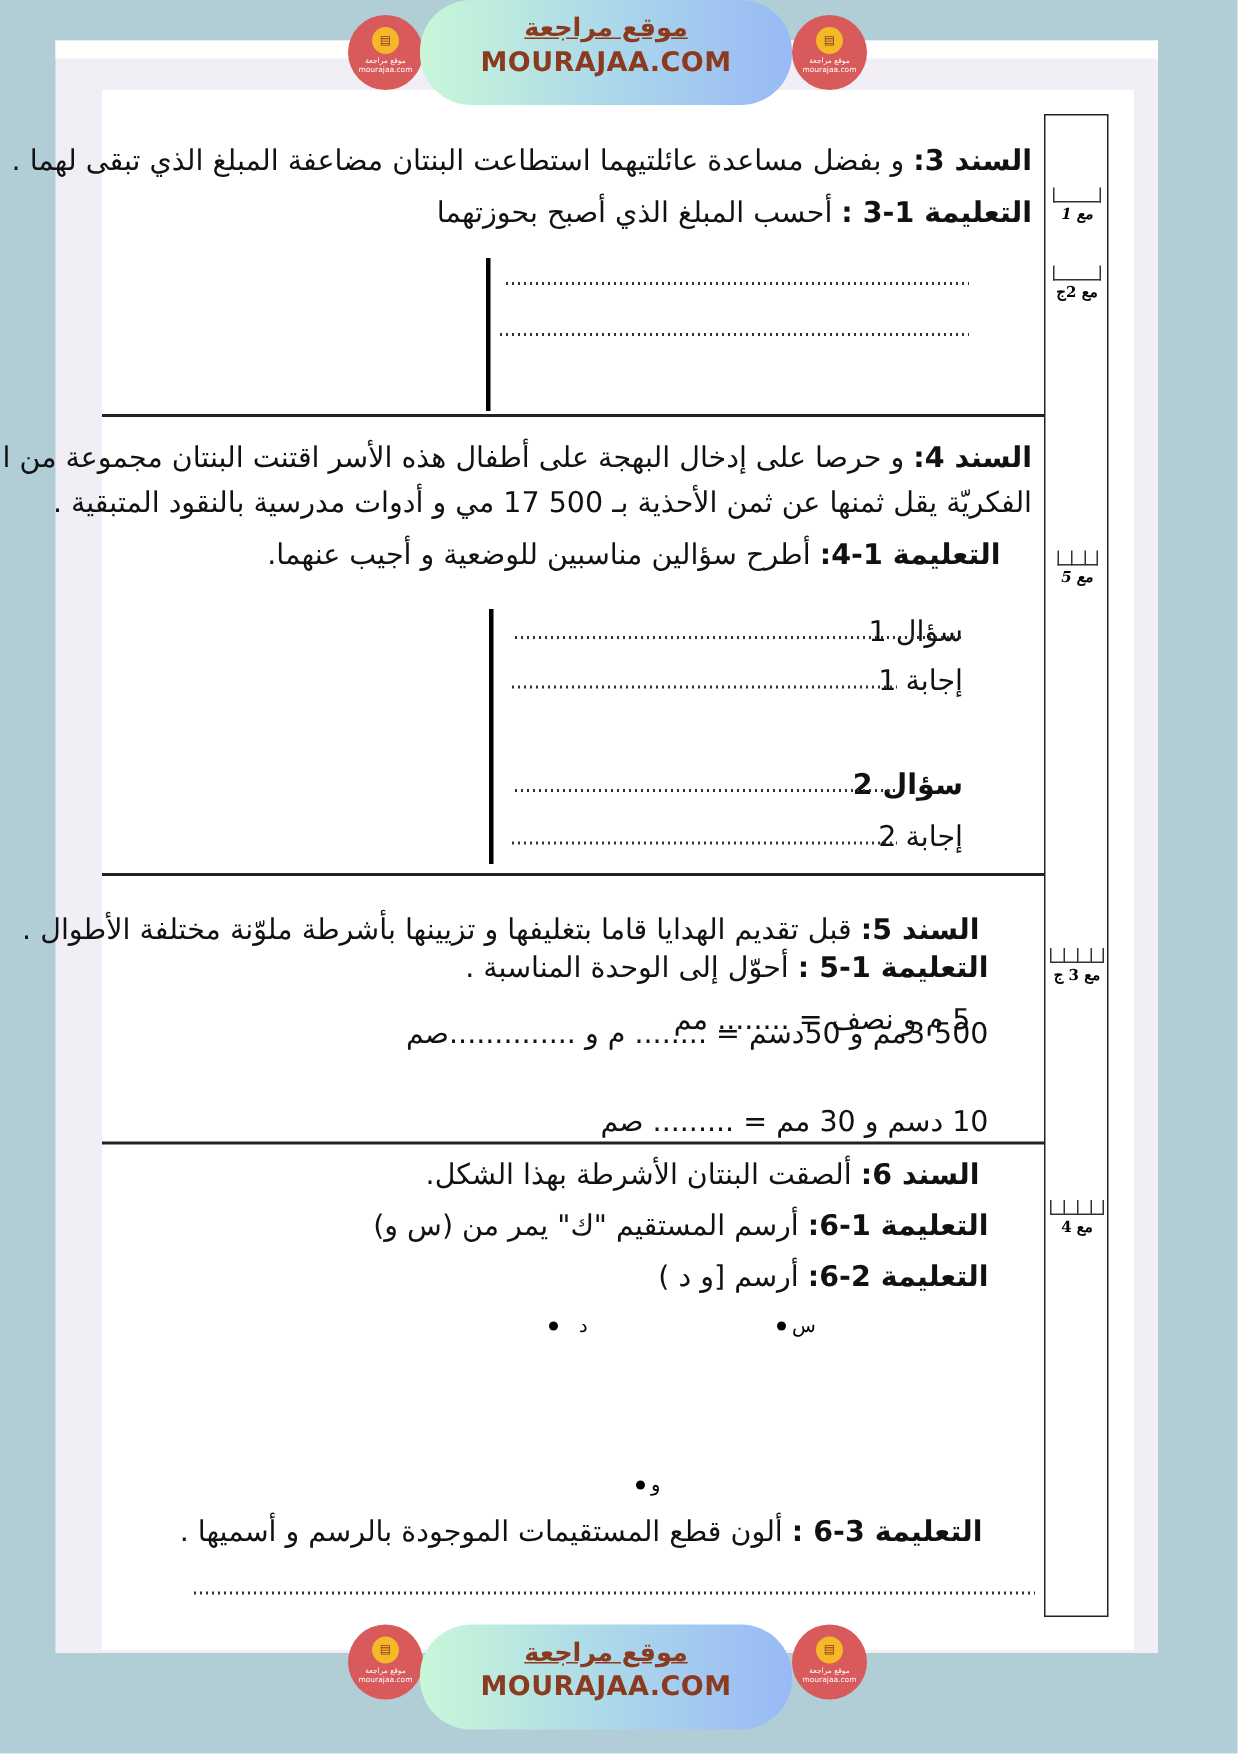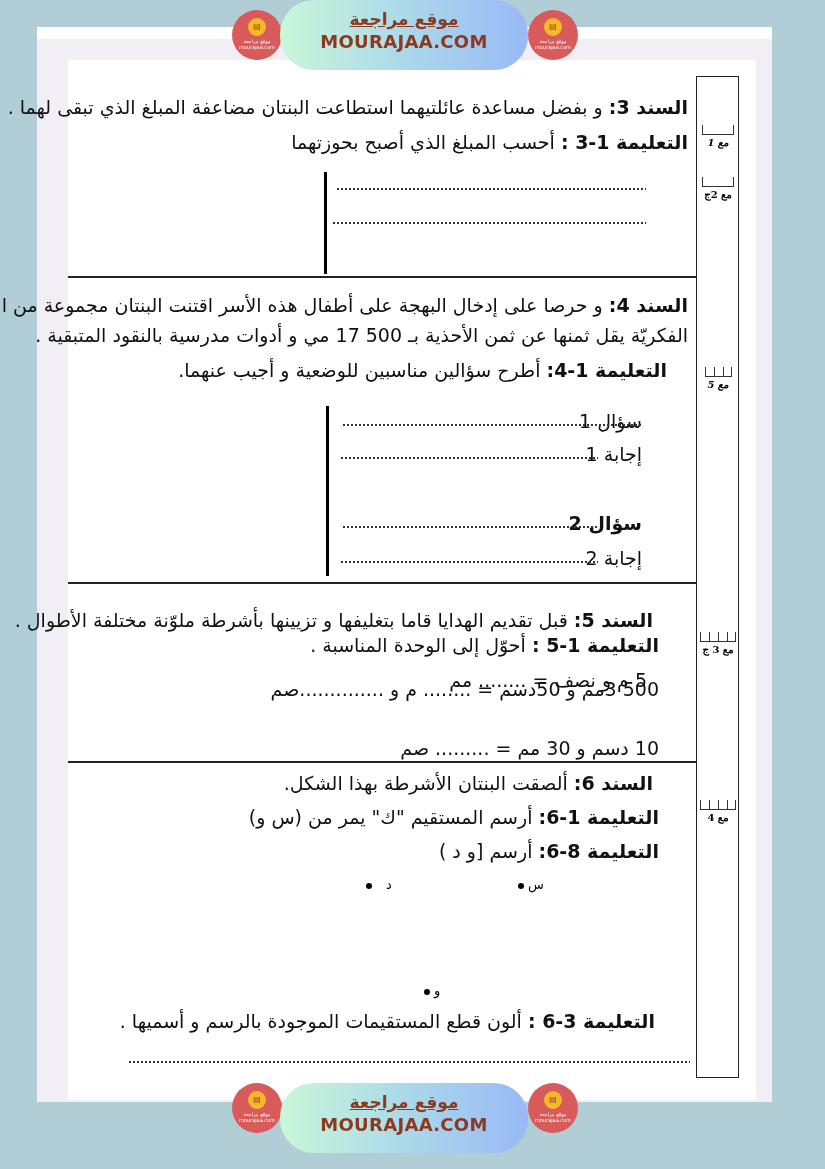--- a/index.html
+++ b/index.html
@@ -178,21 +178,21 @@
 
 <div class="hline" style="top:761px;"></div>
 
 <div class="text" style="right:172px;top:772px;">
   <b>السند 6:</b><span> ألصقت البنتان الأشرطة بهذا الشكل.</span>
 </div>
 <div class="text" style="right:166px;top:806px;">
   <b>التعليمة 1-6:</b><span> أرسم المستقيم "ك" يمر من (س و)</span>
 </div>
 <div class="text" style="right:166px;top:840px;">
-  <b>التعليمة 8-6:</b><span> أرسم [و د )</span>
+  <b>التعليمة 2-6:</b><span> أرسم [و د )</span>
 </div>
 <div class="pt" style="left:514px;top:877px;">
   <span>س</span><span class="bullet"></span>
 </div>
 <div class="pt" style="left:362px;top:877px;">
   <span>د</span><span class="bullet" style="margin-right:14px;"></span>
 </div>
 <div class="pt" style="left:420px;top:983px;">
   <span>و</span><span class="bullet"></span>
 </div>

